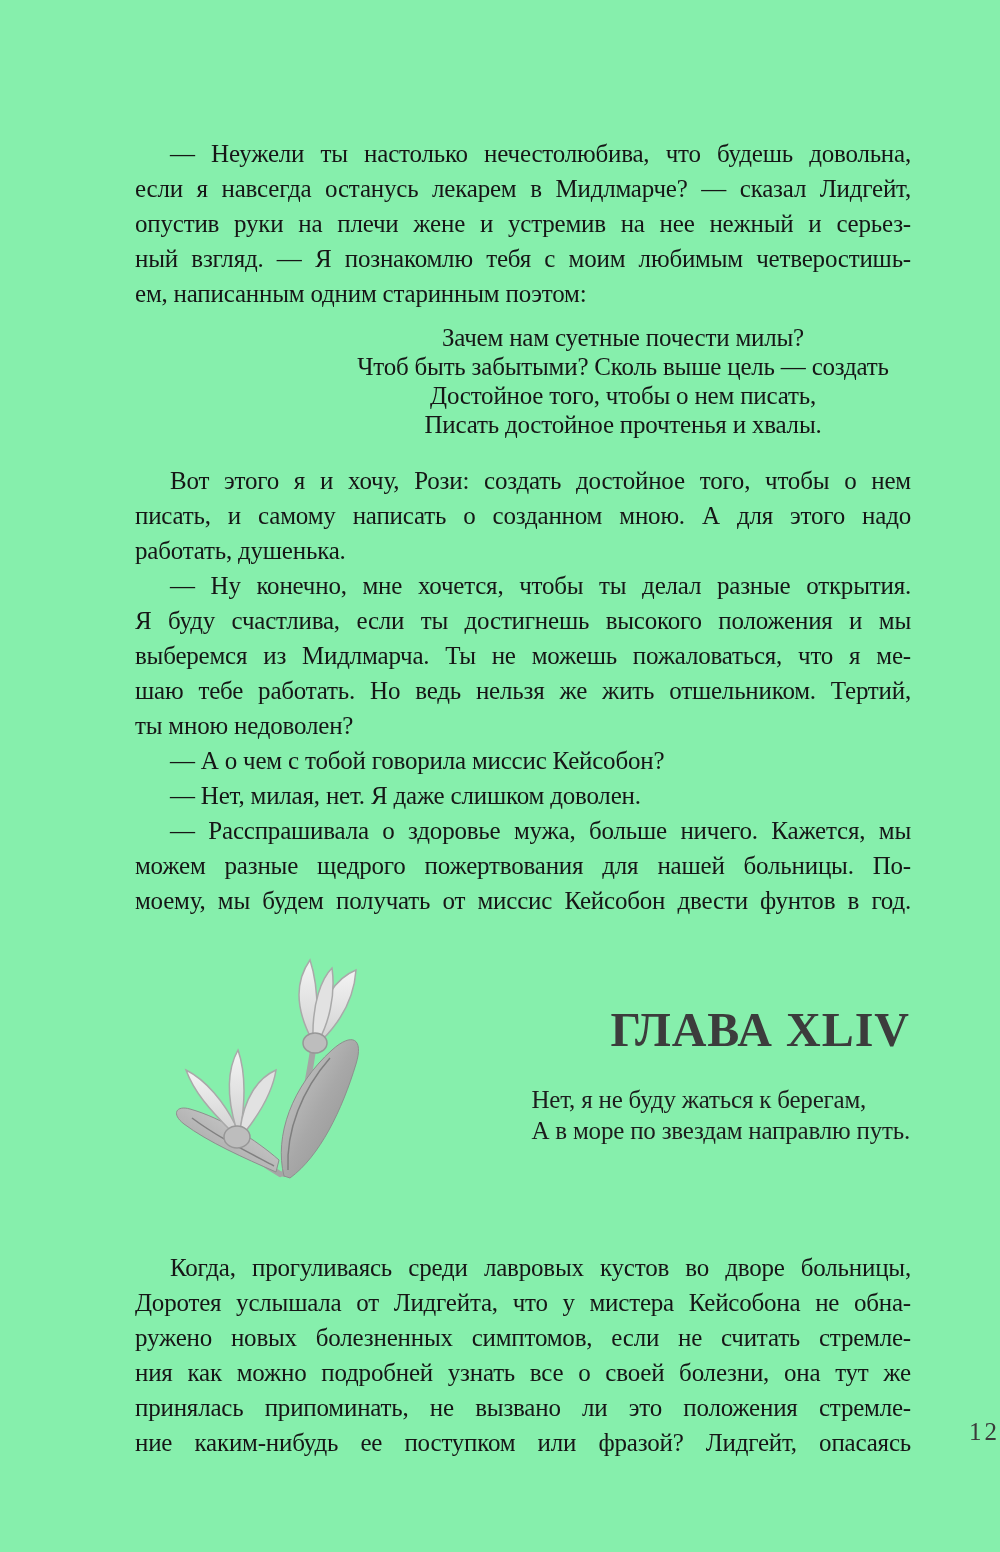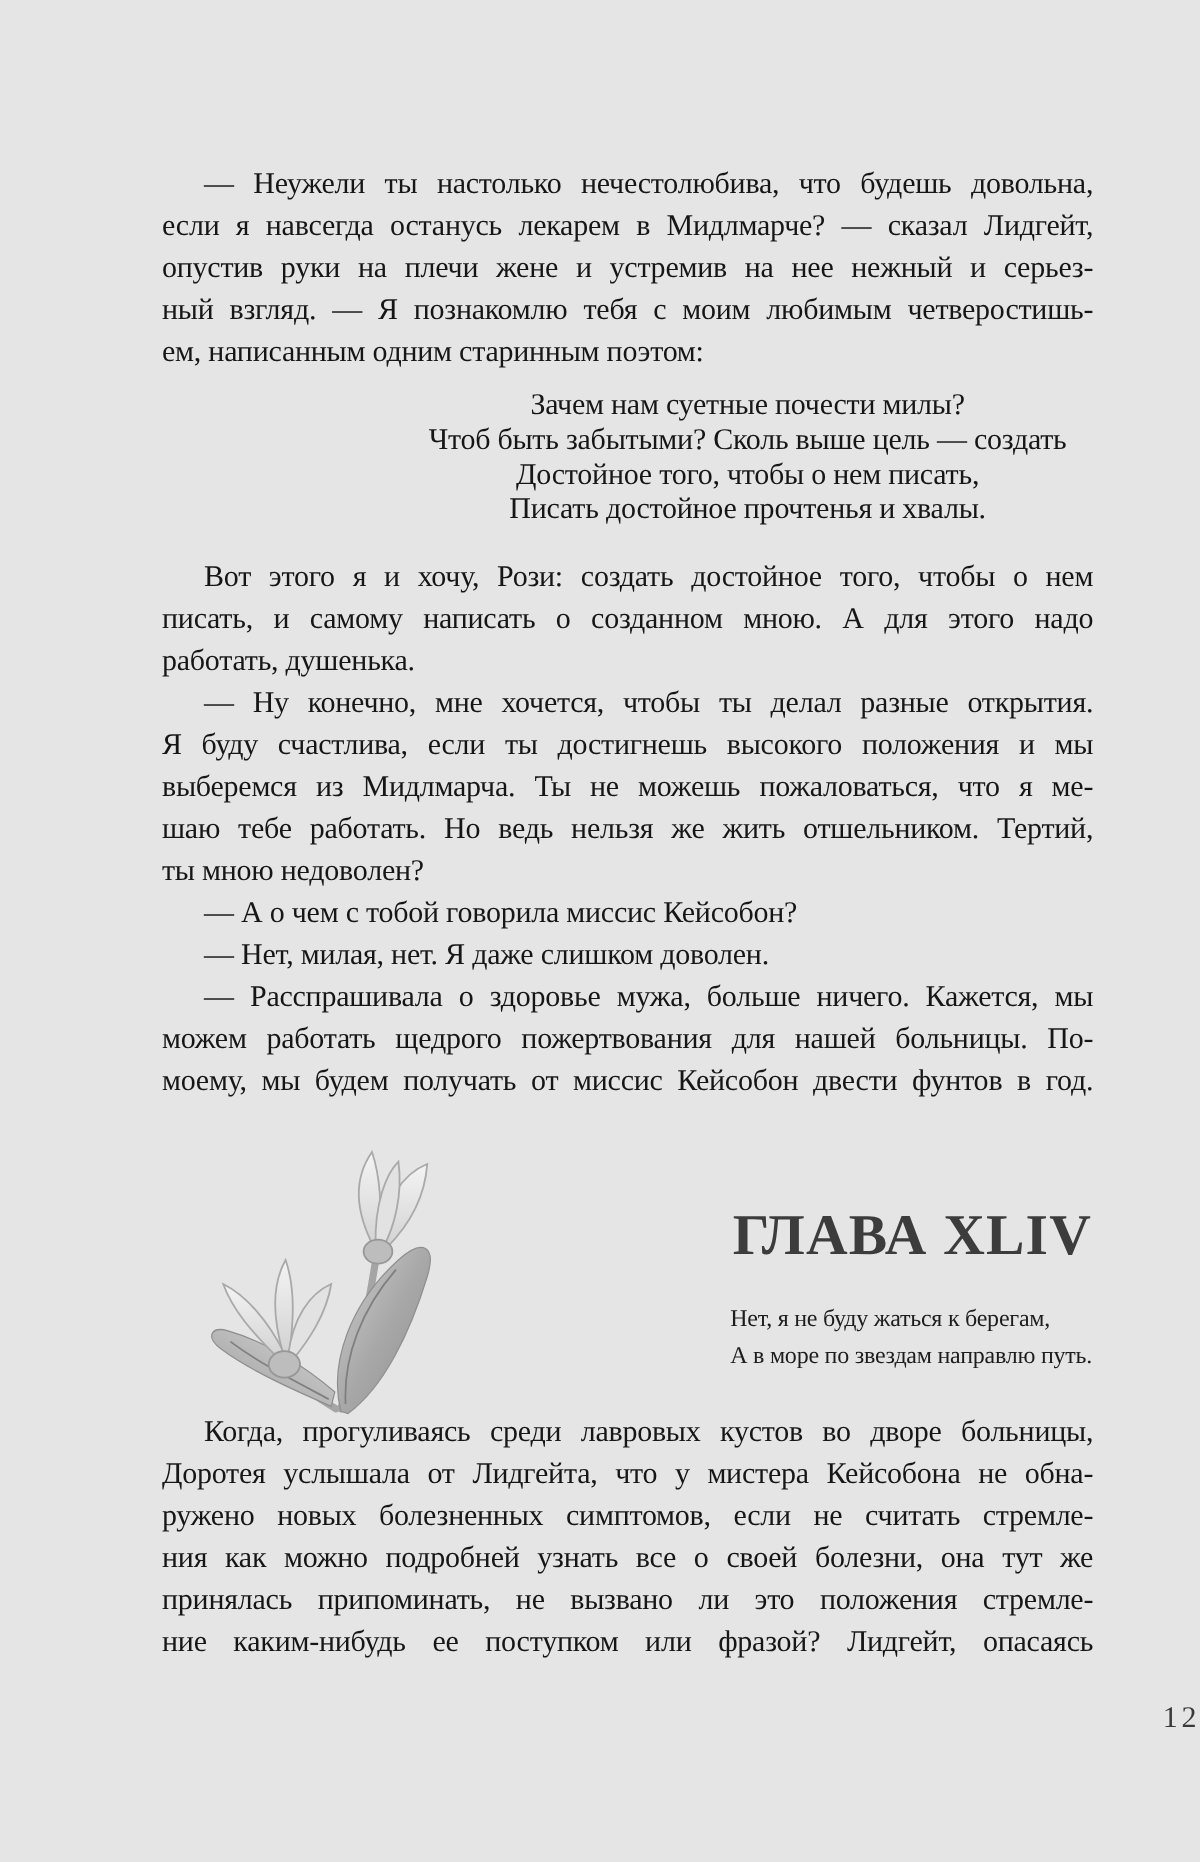--- a/index.html
+++ b/index.html
@@ -1,20 +1,20 @@
 <!DOCTYPE html>
 <html lang="ru"><head>
 <meta charset="utf-8">
 <style>
   html, body { margin: 0; padding: 0; background: #ffffff; }
   .page {
     position: relative;
     width: 1000px;
     height: 1552px;
-    background: #e5e5e5;
+    background: #86efac;
     overflow: hidden;
     font-family: "Liberation Serif", "DejaVu Serif", serif;
     color: #161616;
   }
   .body-text {
     position: absolute;
     left: 135px;
     top: 136px;
     width: 776px;
   }
@@ -62,29 +62,29 @@
     color: #3c3c3c;
   }
   .epigraph {
     position: absolute;
     right: 90px;
     top: 1084px;
     text-align: left;
   }
   .eln {
     margin: 0;
-    font-size: 20px;
+    font-size: 25px;
     line-height: 31px;
     letter-spacing: -0.2px;
     color: #1d1d1d;
   }
   .final-text {
     position: absolute;
     left: 135px;
-    top: 1176px;
+    top: 1250px;
     width: 776px;
   }
   .page-number {
     position: absolute;
     left: 0;
     top: 1418px;
     width: 1000px;
     text-align: right;
     font-size: 25px;
     letter-spacing: 3px;
@@ -129,21 +129,21 @@
     <div>
       <p class="ln end ind">— А о чем с тобой говорила миссис Кейсобон?</p>
     </div>
 
     <div>
       <p class="ln end ind">— Нет, милая, нет. Я даже слишком доволен.</p>
     </div>
 
     <div>
       <p class="ln ind">— Расспрашивала о здоровье мужа, больше ничего. Кажется, мы</p>
-      <p class="ln">можем работать щедрого пожертвования для нашей больницы. По-</p>
+      <p class="ln">можем разные щедрого пожертвования для нашей больницы. По-</p>
       <p class="ln">моему, мы будем получать от миссис Кейсобон двести фунтов в год.</p>
     </div>
   </div>
 
   <svg class="flower" viewBox="0 0 264 242" xmlns="http://www.w3.org/2000/svg">
     <defs>
       <linearGradient id="leafG" x1="0" y1="0" x2="1" y2="1">
         <stop offset="0" stop-color="#cfcfcf"></stop>
         <stop offset="0.5" stop-color="#a8a8a8"></stop>
         <stop offset="1" stop-color="#8f8f8f"></stop>

